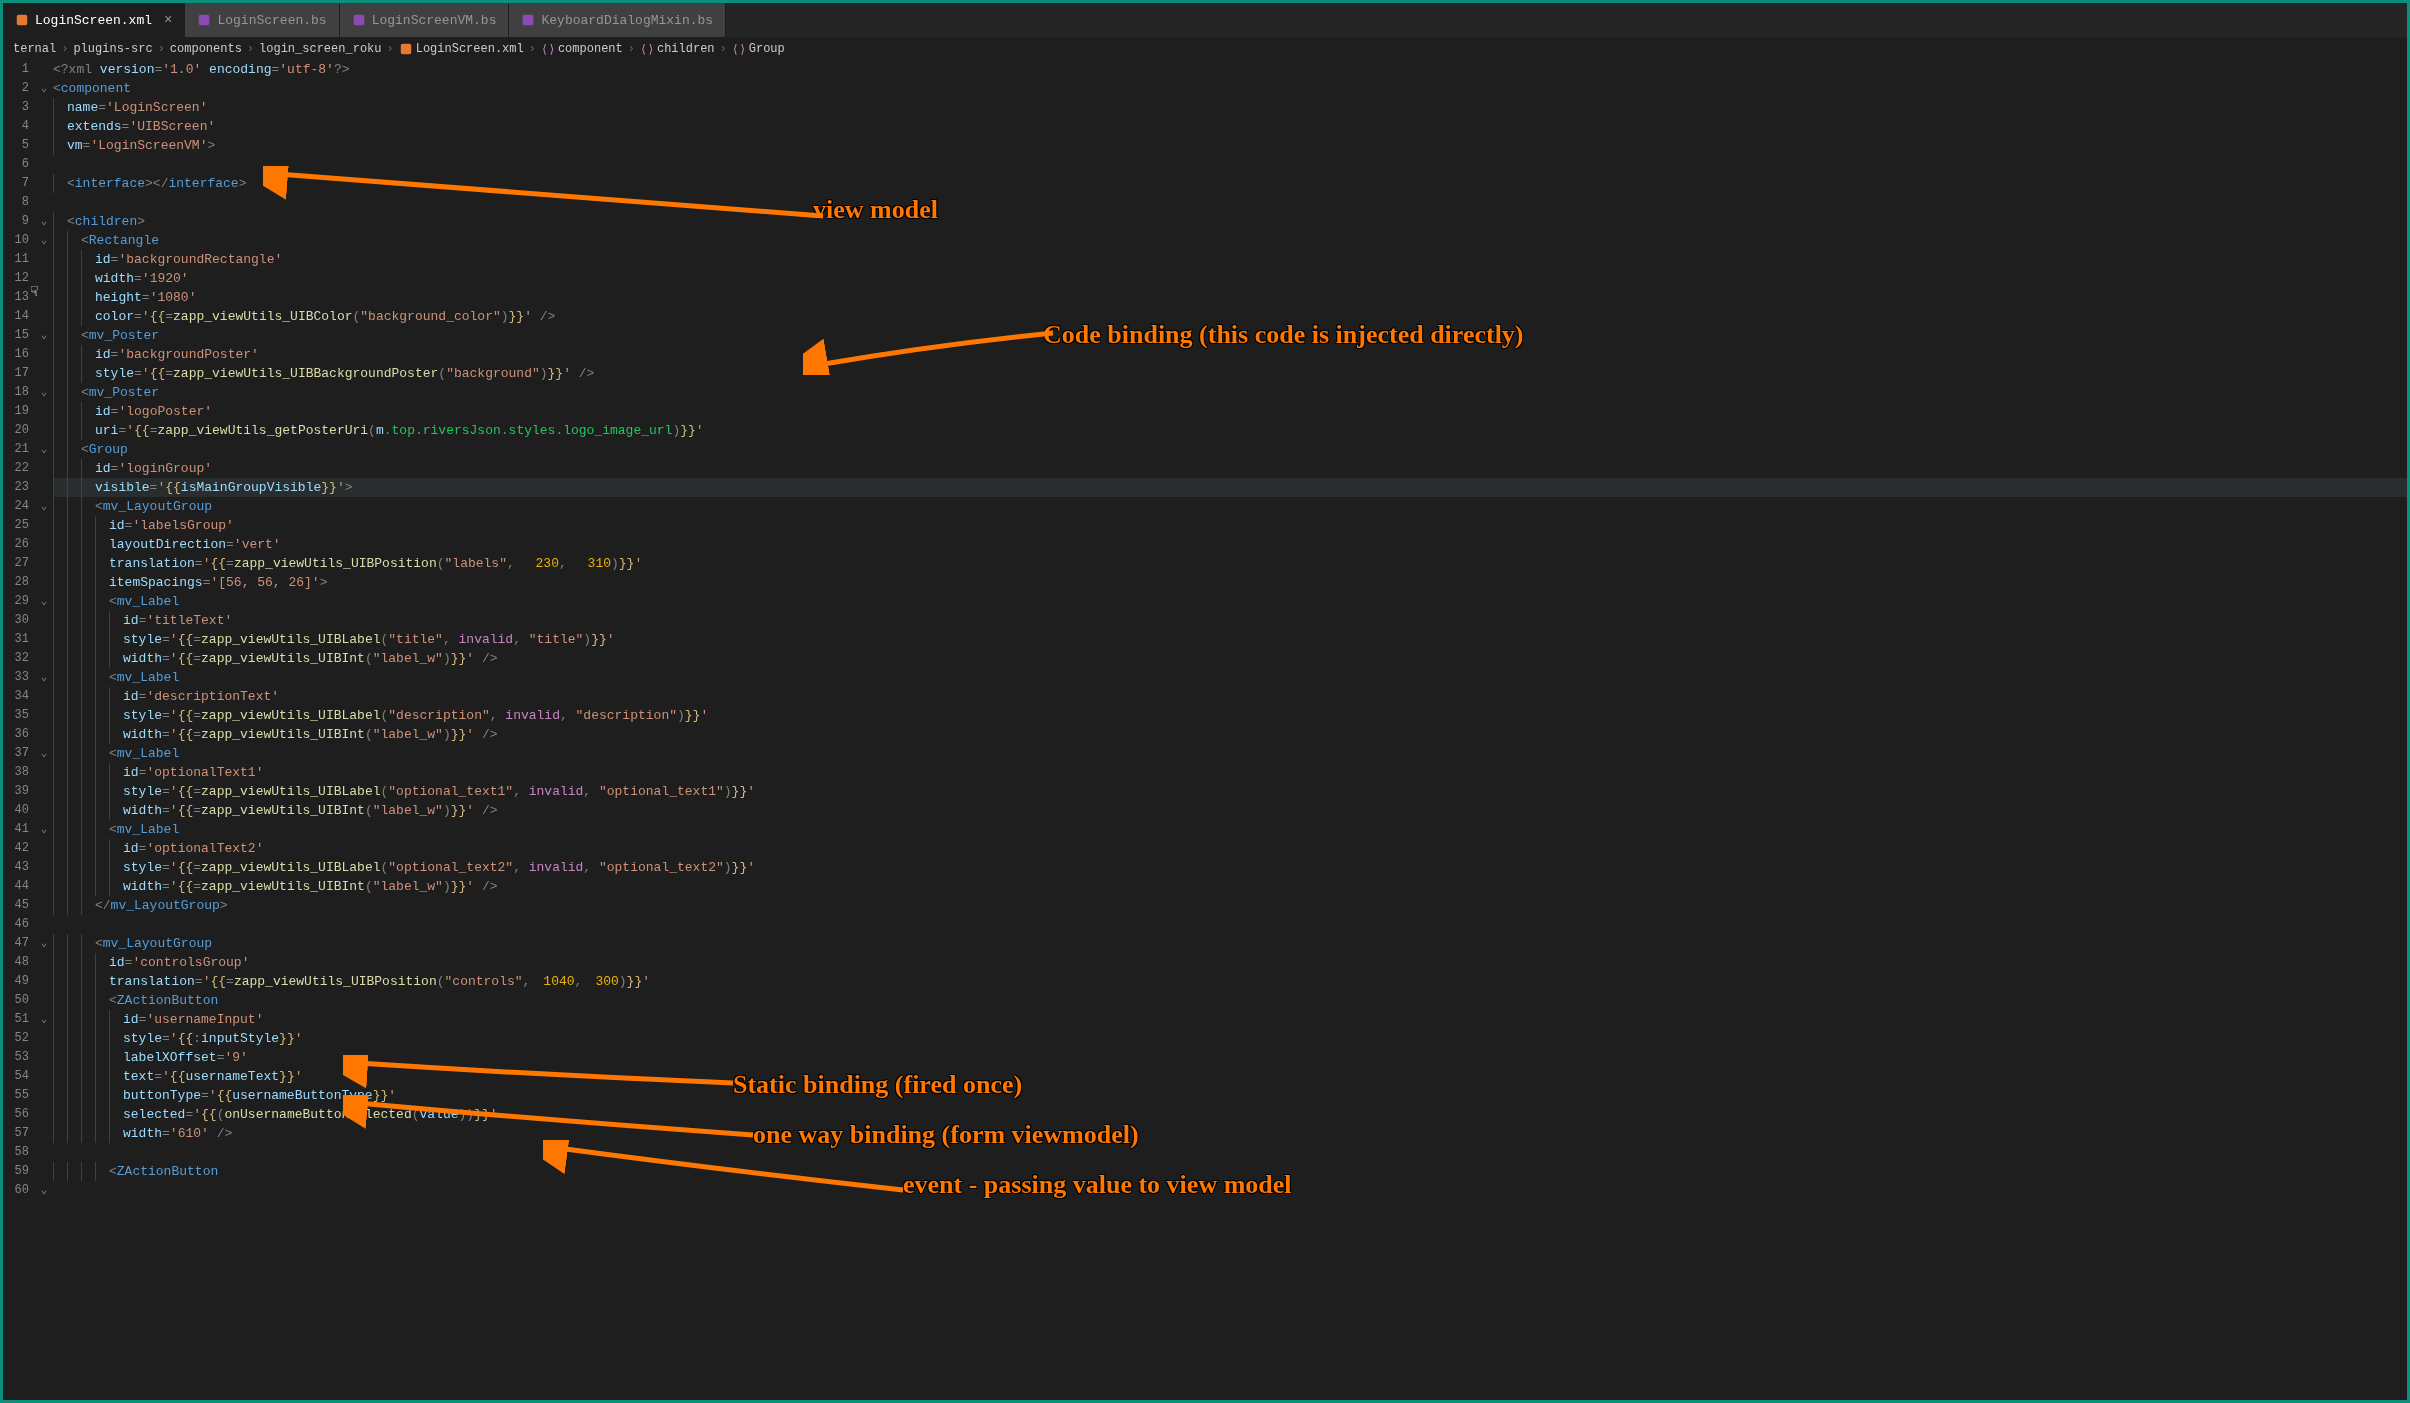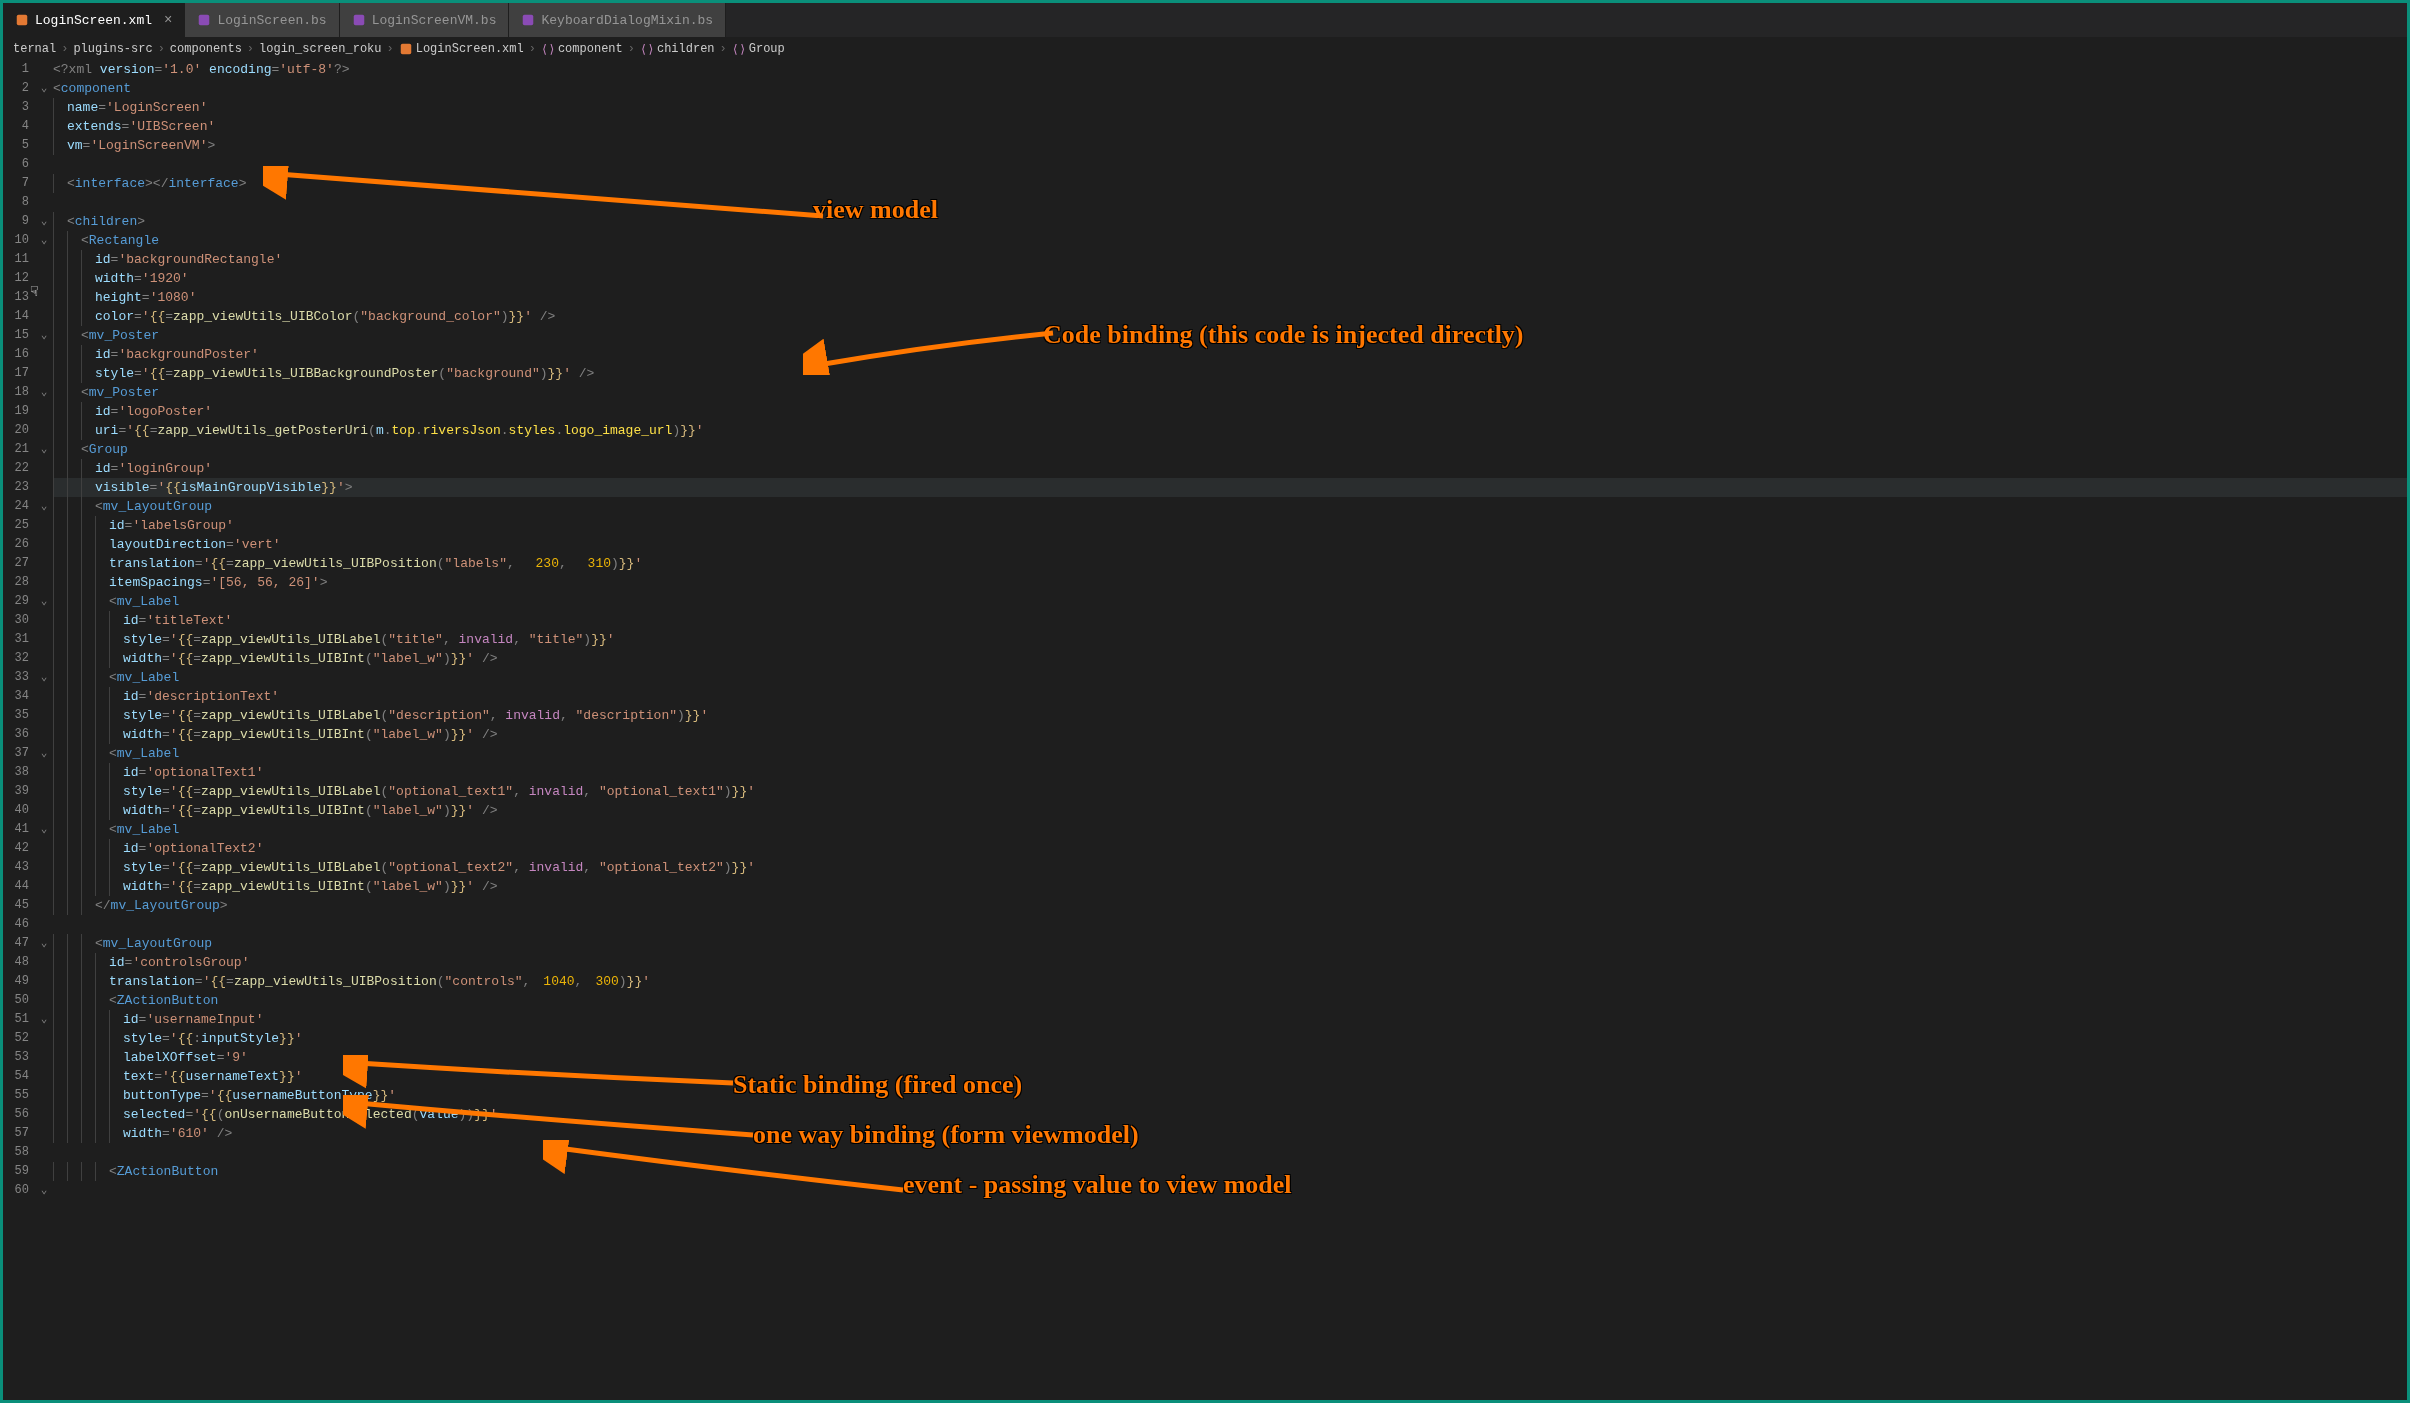--- a/index.html
+++ b/index.html
@@ -97,21 +97,21 @@
 .pi { color: #808080; }
 .tag { color: #569cd6; }
 .attr { color: #9cdcfe; }
 .str { color: #ce9178; }
 .punc { color: #808080; }
 .brace { color: #d7ba7d; }
 .func { color: #dcdcaa; }
 .param { color: #9cdcfe; }
 .num { color: #eab308; margin-left: 13px; }
 .kw { color: #c586c0; margin-top: 12px; }
-.prop { color: #fde047; }
+.prop { color: #22c55e; }
 
 .annotation {
   position: absolute;
   font-family: 'Comic Sans MS', cursive;
   font-weight: bold;
   font-size: 26px;
   color: #ff7700;
   text-shadow: 1px 1px 0 #000, -1px -1px 0 #000, 1px -1px 0 #000, -1px 1px 0 #000;
   pointer-events: none;
 }

